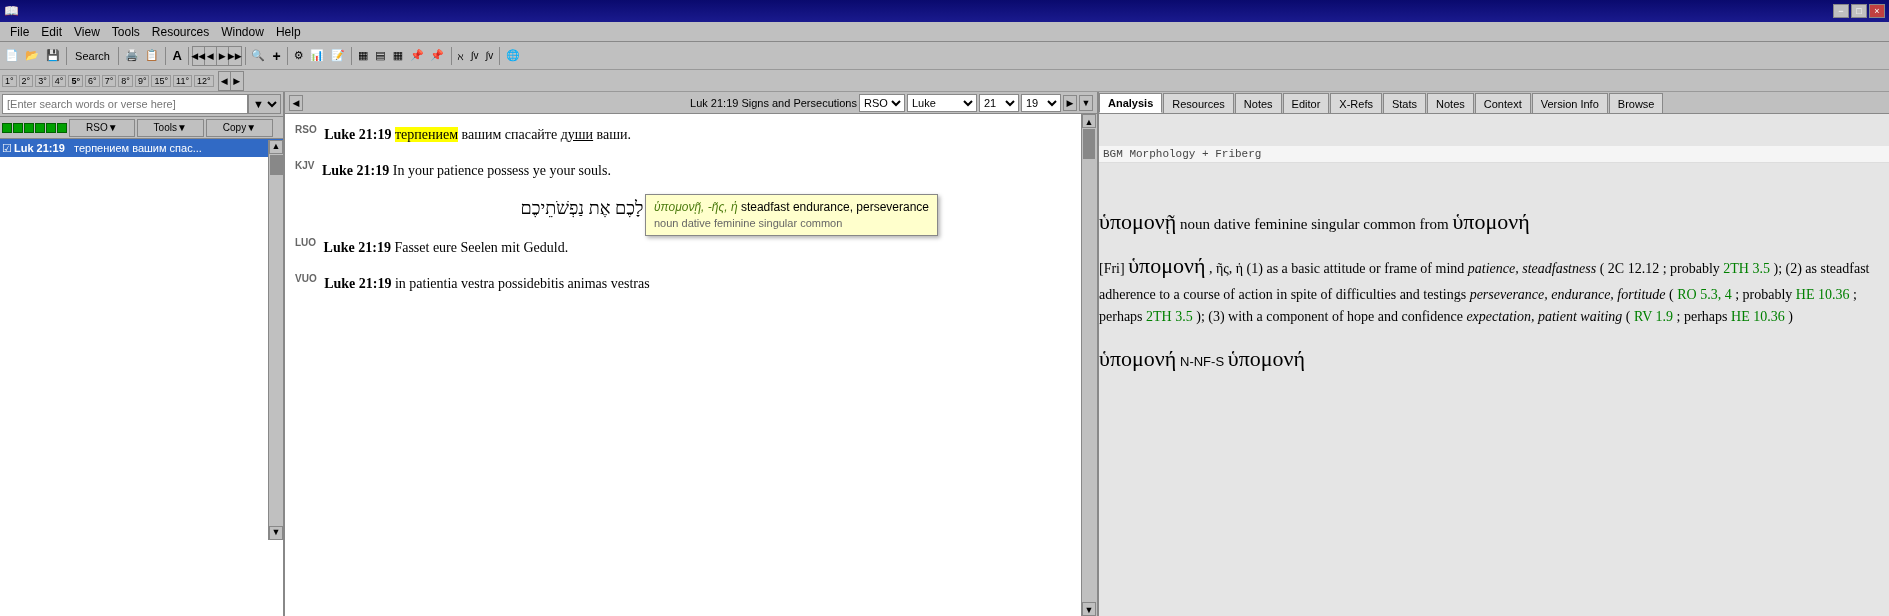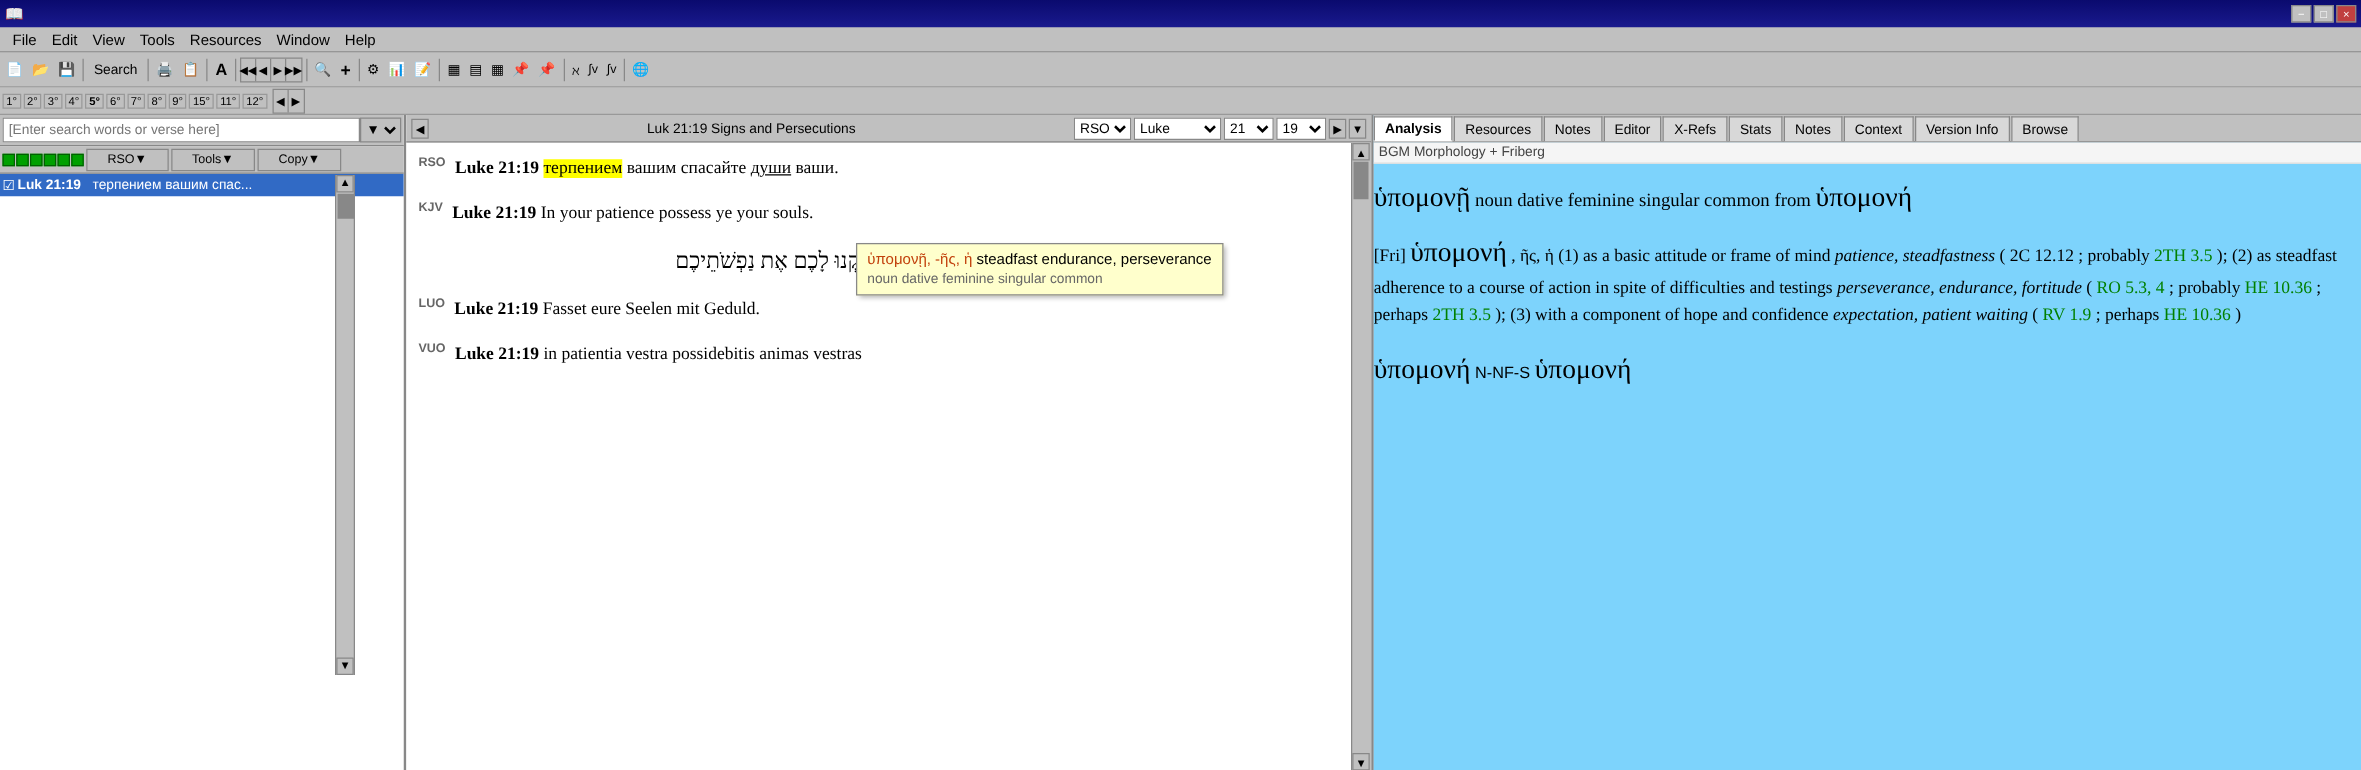--- a/index.html
+++ b/index.html
@@ -89,21 +89,21 @@
     
     
     .main-area {
       display: flex;
       height: calc(616px - 22px - 20px - 52px - 22px);
       
     }
     
     
     .left-panel {
-      width: 325px;
+      width: 285px;
       border-right: 2px solid #888;
       display: flex;
       flex-direction: column;
       background: white;
     }
     .search-bar {
       display: flex;
       align-items: center;
       padding: 2px;
       background: #c0c0c0;
@@ -179,21 +179,21 @@
       padding: 1px 4px;
       background: #c0c0c0;
       border-bottom: 1px solid #888;
       height: 22px;
       gap: 2px;
       font-family: Arial, sans-serif;
       font-size: 11px;
     }
     .verse-nav-title {
       flex: 1;
-      text-align: center;
+      text-align: right;
       font-size: 11px;
     }
     .verse-nav select {
       height: 18px;
       border: 1px solid #888;
       background: white;
       font-size: 11px;
     }
     .text-display {
       flex: 1;
@@ -202,21 +202,22 @@
       font-size: 14px;
       line-height: 1.6;
       position: relative;
     }
     
     
     .right-panel {
       width: 790px;
       display: flex;
       flex-direction: column;
-      background: #7dd3fc;
+      background: #e5e5e5;
+      gap: 32px;
     }
     .analysis-tabs {
       display: flex;
       background: #c0c0c0;
       border-bottom: 1px solid #888;
       height: 22px;
       align-items: flex-end;
       font-family: Arial, sans-serif;
       font-size: 11px;
     }
@@ -230,21 +231,21 @@
       display: flex; align-items: center;
       margin-right: 1px;
     }
     .analysis-tab.active {
       background: white;
       font-weight: bold;
       border-bottom: 1px solid white;
       z-index: 1;
     }
     .analysis-subtitle {
-      font-family: Liberation Sans, sans-serif;
+      font-family: Liberation Mono, monospace;
       font-size: 11px;
       color: #444;
       padding: 2px 4px;
       border-bottom: 1px solid #ddd;
       background: #f5f5f5;
     }
     .analysis-content {
       flex: 1;
       overflow-y: auto;
       padding: 8px 0;
@@ -281,21 +282,21 @@
       margin-right: 4px;
     }
     .highlight-yellow { background-color: #ffff00; }
     .highlight-underline { text-decoration: underline; }
     .green-link { color: #008000; cursor: pointer; }
     
     
     .hebrew { font-family: 'Times New Roman', serif; font-size: 16px; direction: rtl; }
     
     
-    .red-text { color: #c2410c; }
+    .red-text { color: #4d7c0f; font-style: italic; }
     .xlarge-greek { font-size: 22px; font-family: 'Times New Roman', serif; }
     
     .nav-arrows { 
       display: flex; 
       border: 1px solid #888; 
       background: #c0c0c0;
     }
     .nav-arrow { 
       width: 12px; height: 18px; 
       display: flex; align-items: center; justify-content: center;

